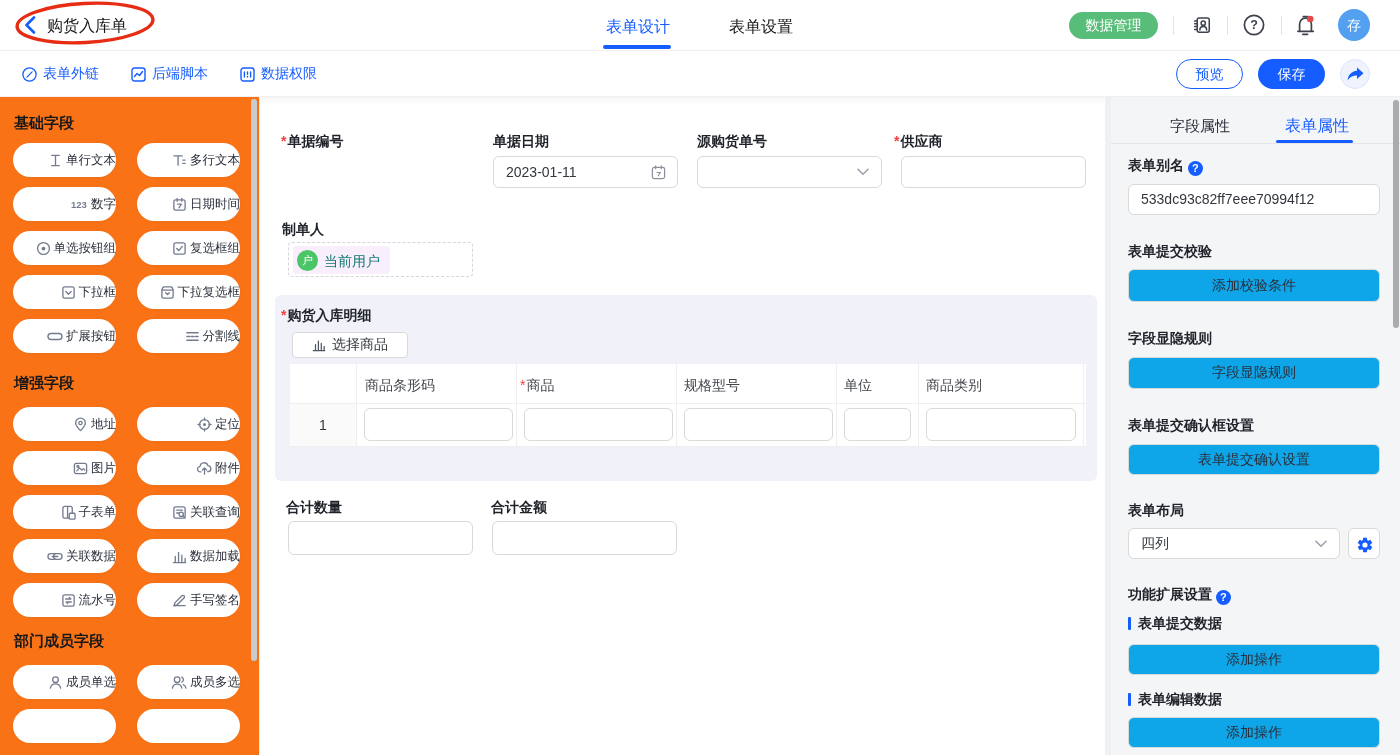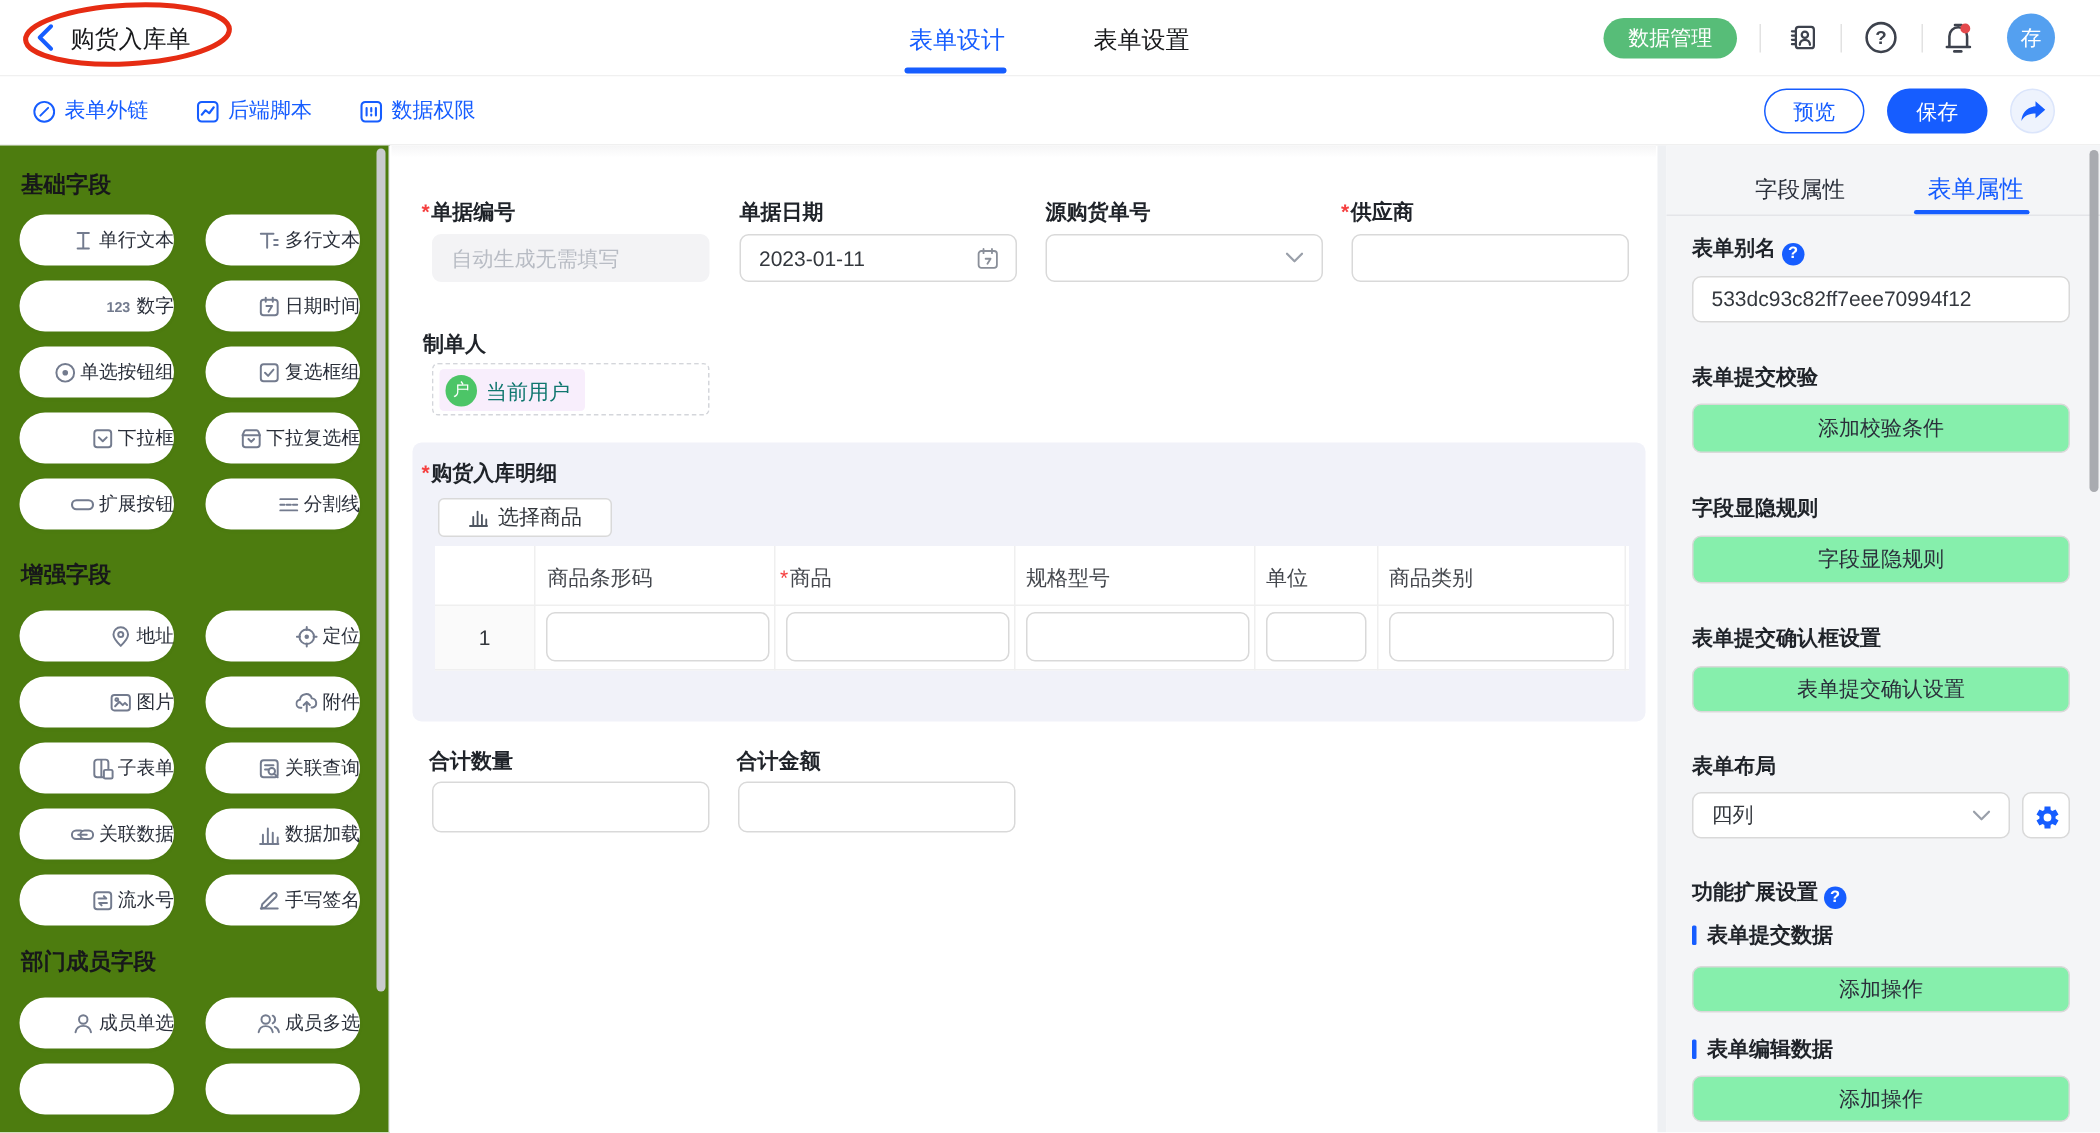--- a/index.html
+++ b/index.html
@@ -6,34 +6,34 @@
   html,body { width:1400px; height:755px; overflow:hidden; }
   body { font-family:"Liberation Sans",sans-serif; color:#1f2329; font-size:14px; background:#fff; position:relative; }
   .abs { position:absolute; }
   svg { display:block; }
   
   #topbar { position:absolute; left:0; top:0; width:1400px; height:51px; background:#fff; border-bottom:1px solid #f0f0f0; }
   
   #toolbar { position:absolute; left:0; top:51px; width:1400px; height:46px; background:#fff; border-bottom:1px solid #f0f0f0; }
   .tlink { position:absolute; top:0; height:46px; display:flex; align-items:center; gap:6px; color:#165dff; font-size:14px; }
   
-  #lside { position:absolute; left:0; top:97px; width:260px; height:658px; background:#4d7c0f; border-right:1px solid #ebedf0; overflow:hidden; }
+  #lside { position:absolute; left:0; top:97px; width:260px; height:658px; background:#f97316; border-right:1px solid #ebedf0; overflow:hidden; }
   .sechead { position:absolute; left:14px; font-size:15px; font-weight:bold; color:#17181a; }
   .pill { position:absolute; width:103px; height:34px; background:#fff; border-radius:17px; display:flex; align-items:center; padding-left:12px; gap:3px; box-shadow:0 1px 3px rgba(30,40,80,0.04); font-size:12.5px; color:#2a2f3a; white-space:nowrap;justify-content:flex-end; }
   .pill svg { flex:none; }
   #recycle { position:absolute; left:0; bottom:0; width:260px; height:37px; background:#fff; border-radius:10px 10px 0 0; box-shadow:0 -2px 8px rgba(30,40,80,0.07); display:flex; align-items:center; justify-content:center; gap:7px; font-size:13px; color:#2a2f3a; }
   
   #canvas { position:absolute; left:261px; top:97px; width:843px; height:658px; background:#fff; }
   .flabel { position:absolute; font-size:14px; font-weight:bold; color:#1f2329; }
   .ast { color:#f53f3f; margin-right:1px; }
   .inp { position:absolute; width:185px; height:32px; background:#fff; border:1px solid #d9d9d9; border-radius:6px; }
   
   #rside { position:absolute; left:1111px; top:97px; width:289px; height:658px; background:#f4f5f7; }
   .rlabel { position:absolute; left:17px; font-size:14px; font-weight:bold; color:#1f2329; }
-  .rbtn { position:absolute; left:17px; width:252px; height:33px; background:#86efac; border:1px solid #d9d9d9; border-radius:6px; display:flex; align-items:center; justify-content:center; font-size:14px; color:#2a2f3a;text-align:center; }
+  .rbtn { position:absolute; left:17px; width:252px; height:33px; background:#0ea5e9; border:1px solid #d9d9d9; border-radius:6px; display:flex; align-items:center; justify-content:center; font-size:14px; color:#2a2f3a;text-align:center; }
   .qicon { display:inline-block; width:15px; height:15px; border-radius:50%; background:#165dff; color:#fff; font-size:11px; font-weight:bold; text-align:center; line-height:15px; vertical-align:-2px; }
   .vbar { display:inline-block; width:3px; height:13px; background:#165dff; border-radius:1px; margin-right:7px; vertical-align:-2px; }
 </style>
 </head>
 <body>
 
 <div id="topbar">
 
   <svg class="abs" style="left:24px;top:16px" width="12" height="18" viewBox="0 0 12 18">
       <path d="M10 1.5 L2.5 9 L10 16.5" fill="none" stroke="#165dff" stroke-width="2.6" stroke-linecap="round" stroke-linejoin="round"></path>
@@ -221,21 +221,20 @@
   <div class="abs" style="left:251px;top:2px;width:6px;height:562px;background:#c9cbcf;border-radius:3px;"></div>
 </div>
 <div id="canvas">
   <div class="abs" style="left:0;top:0;width:843px;height:8px;background:linear-gradient(#f5f5f6,#ffffff);"></div>
 
   <div class="flabel" style="left:20px;top:36px;"><span class="ast">*</span>单据编号</div>
   <div class="flabel" style="left:232px;top:36px;">单据日期</div>
   <div class="flabel" style="left:436px;top:36px;">源购货单号</div>
   <div class="flabel" style="left:633px;top:36px;"><span class="ast">*</span>供应商</div>
 
-  <div class="inp" style="left:27px;top:59px;background:#f3f3f5;border-color:#f3f3f5;color:#b8bcc4;line-height:30px;padding-left:12px;font-size:14px;">自动生成无需填写</div>
   <div class="inp" style="left:232px;top:59px;line-height:30px;padding-left:12px;color:#33373d;">2023-01-11
     <svg class="abs" style="right:11px;top:8px" width="15" height="15" viewBox="0 0 16 16" fill="none" stroke="#8a8f99" stroke-width="1.3">
         <rect x="1.5" y="2.5" width="13" height="12" rx="2"></rect>
         <path d="M5 1v3M11 1v3M6.5 8h3.5l-2.2 3.5" stroke-linecap="round" stroke-linejoin="round"></path>
       </svg>
   </div>
   <div class="inp" style="left:436px;top:59px;">
     <svg class="abs" style="right:12px;top:11px" width="12" height="8" viewBox="0 0 12 8" fill="none" stroke="#9aa0aa" stroke-width="1.5">
         <path d="M1 1.2l5 5 5-5" stroke-linecap="round" stroke-linejoin="round"></path>
       </svg>

